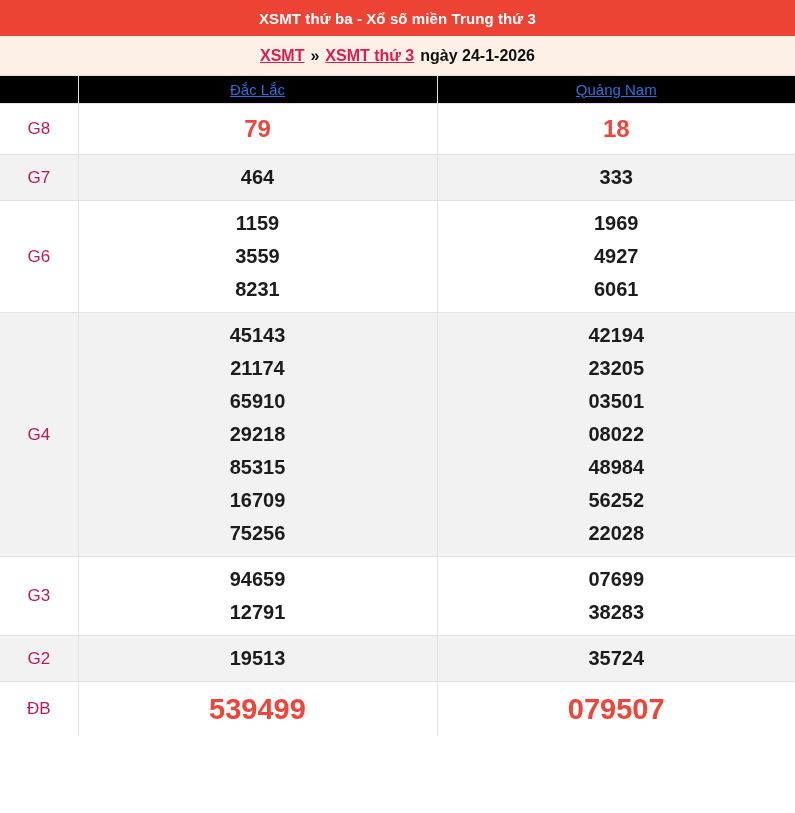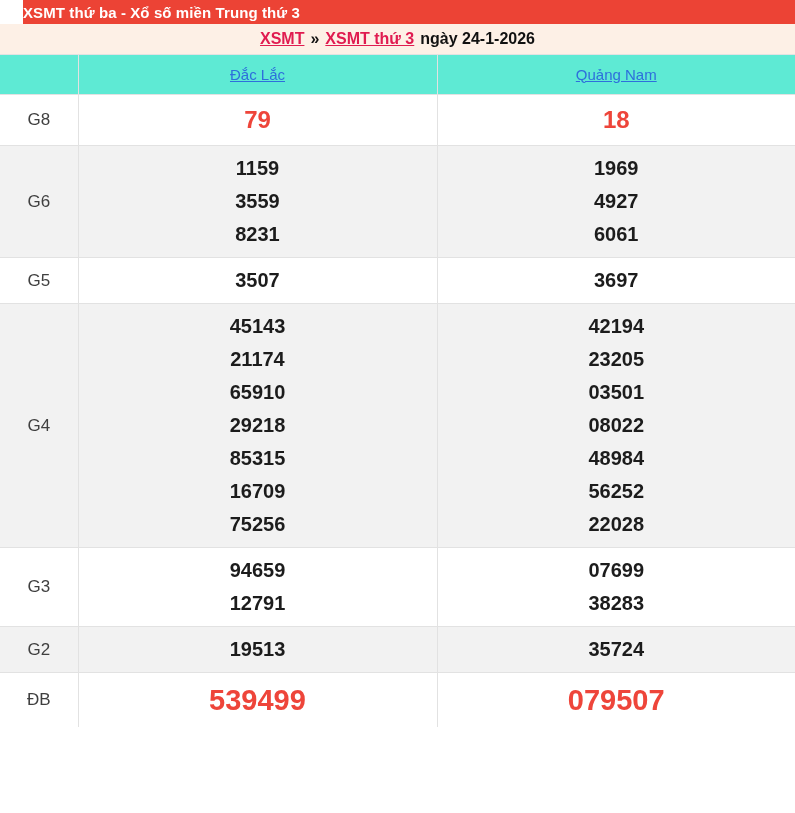--- a/index.html
+++ b/index.html
@@ -15,34 +15,34 @@
   * { margin: 0; padding: 0; box-sizing: border-box; }
   html, body { background: #fff; }
   body {
     width: 795px;
     height: 813px;
     overflow: hidden;
     font-family: "Liberation Sans", "DejaVu Sans", sans-serif;
     color: var(--ink);
   }
   .topbar {
-    height: 24px;
+    height: 36px;
     background: var(--red);
     display: flex;
     align-items: center;
-    margin-left: 23px;
+    justify-content: center;
   }
   .topbar h1 {
     color: #fff;
     font-size: 15px;
     font-weight: 700;
     letter-spacing: 0.1px;
   }
   .breadcrumb {
-    height: 30px;
+    height: 39px;
     background: var(--cream);
     display: flex;
     align-items: center;
     justify-content: center;
     gap: 6px;
     font-size: 16px;
     font-weight: 700;
   }
   .breadcrumb a {
     color: var(--link-crimson);
@@ -59,40 +59,40 @@
   }
   table.results th, table.results td {
     border-top: 1px solid var(--border);
     text-align: center;
     vertical-align: middle;
   }
   col.c-label { width: 78px; }
   col.c-prov1 { width: 359px; }
   col.c-prov2 { width: 358px; }
   thead th {
-    height: 40px;
+    height: 28px;
     font-weight: 400;
-    background: #5eead4;
+    background: #000000;
   }
   thead th a {
     color: var(--link-blue);
     text-decoration: underline;
     font-size: 15px;
     cursor: pointer;
   }
   td.label-col, th.label-col {
     border-right: 1px solid var(--border);
   }
   td:nth-child(2), th:nth-child(2) {
     border-right: 1px solid var(--border);
   }
   td.label-col {
     font-size: 17px;
     font-weight: 400;
-    color: #404040;
+    color: #be185d;
   }
   td.num-cell { padding: 6px 0; }
   .num {
     font-size: 20px;
     font-weight: 700;
     line-height: 33px;
     color: var(--ink);
   }
   tbody tr:nth-child(even) { background: var(--shade); }
   tbody tr:first-child .num {
@@ -141,39 +141,39 @@
       <tr>
         <td class="label-col">G8</td>
         <td class="num-cell">
           <div class="num">79</div>
         </td>
         <td class="num-cell">
           <div class="num">18</div>
         </td>
       </tr>
       <tr>
+        <td class="label-col">G7</td>
+        <td class="num-cell">
+          <div class="num">464</div>
+        </td>
+        <td class="num-cell">
+          <div class="num">333</div>
+        </td>
+      </tr>
+      <tr>
         <td class="label-col">G6</td>
         <td class="num-cell">
           <div class="num">1159</div>
           <div class="num">3559</div>
           <div class="num">8231</div>
         </td>
         <td class="num-cell">
           <div class="num">1969</div>
           <div class="num">4927</div>
           <div class="num">6061</div>
-        </td>
-      </tr>
-      <tr>
-        <td class="label-col">G5</td>
-        <td class="num-cell">
-          <div class="num">3507</div>
-        </td>
-        <td class="num-cell">
-          <div class="num">3697</div>
         </td>
       </tr>
       <tr>
         <td class="label-col">G4</td>
         <td class="num-cell">
           <div class="num">45143</div>
           <div class="num">21174</div>
           <div class="num">65910</div>
           <div class="num">29218</div>
           <div class="num">85315</div>

